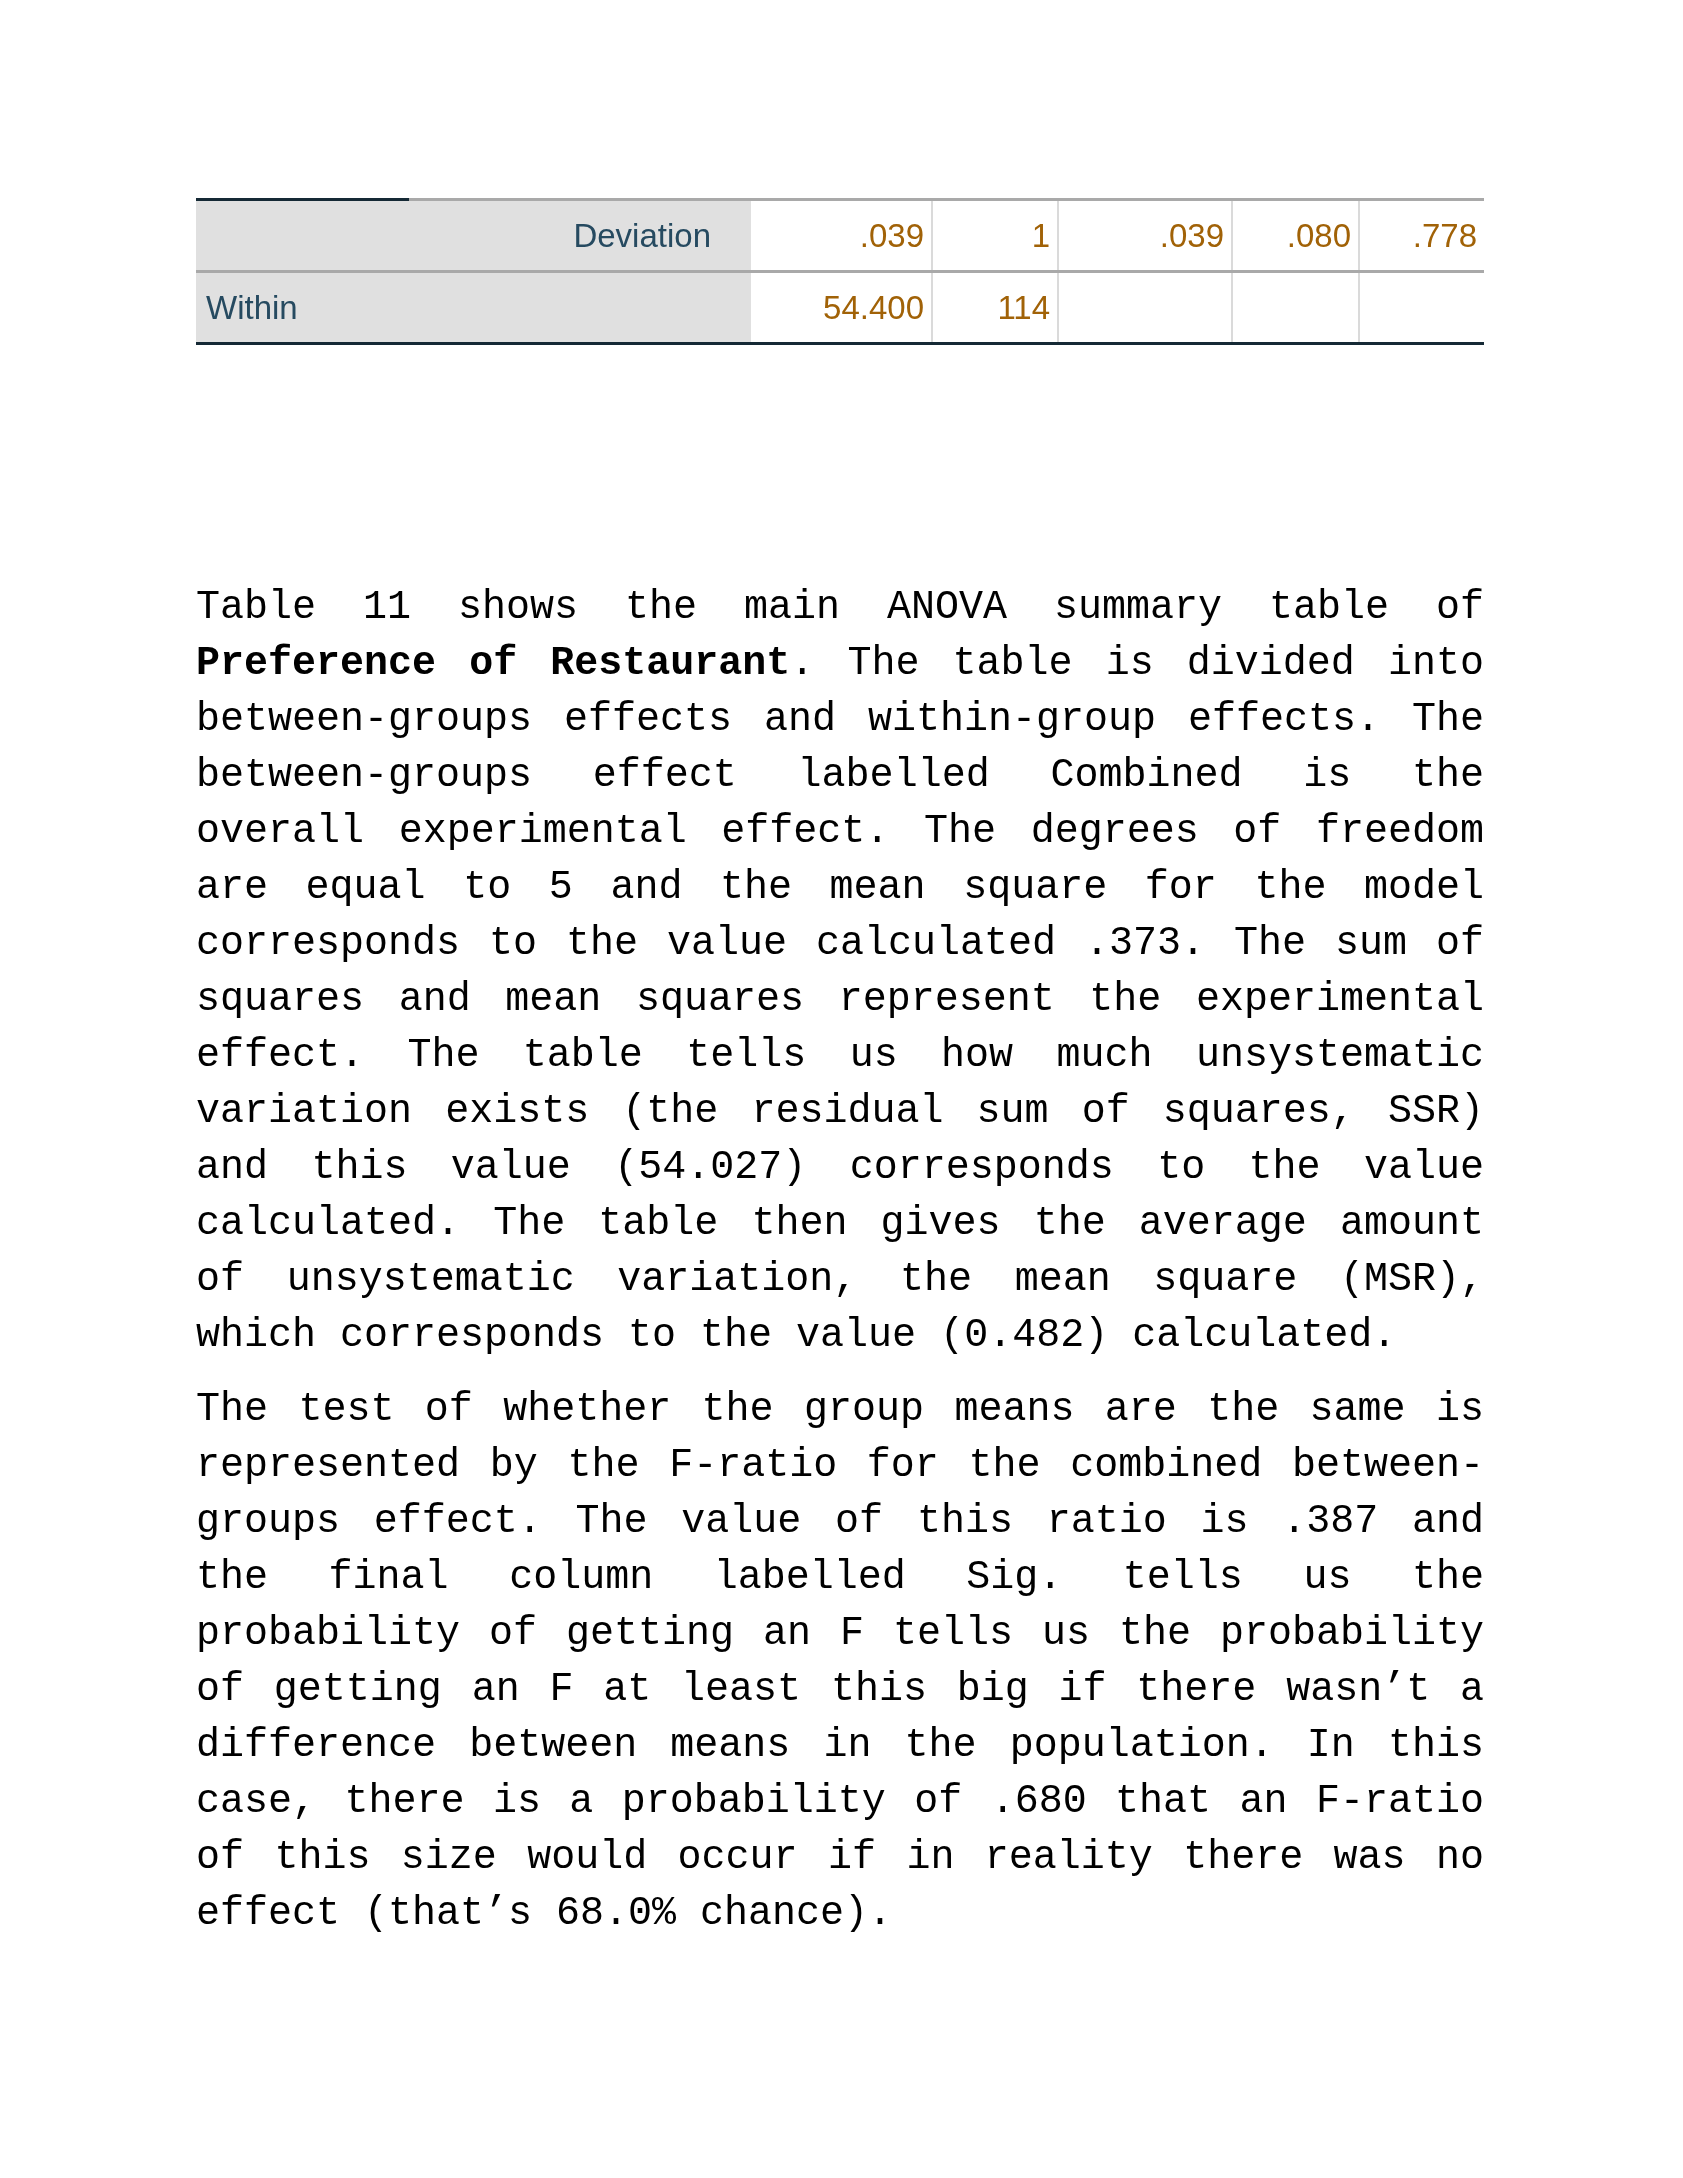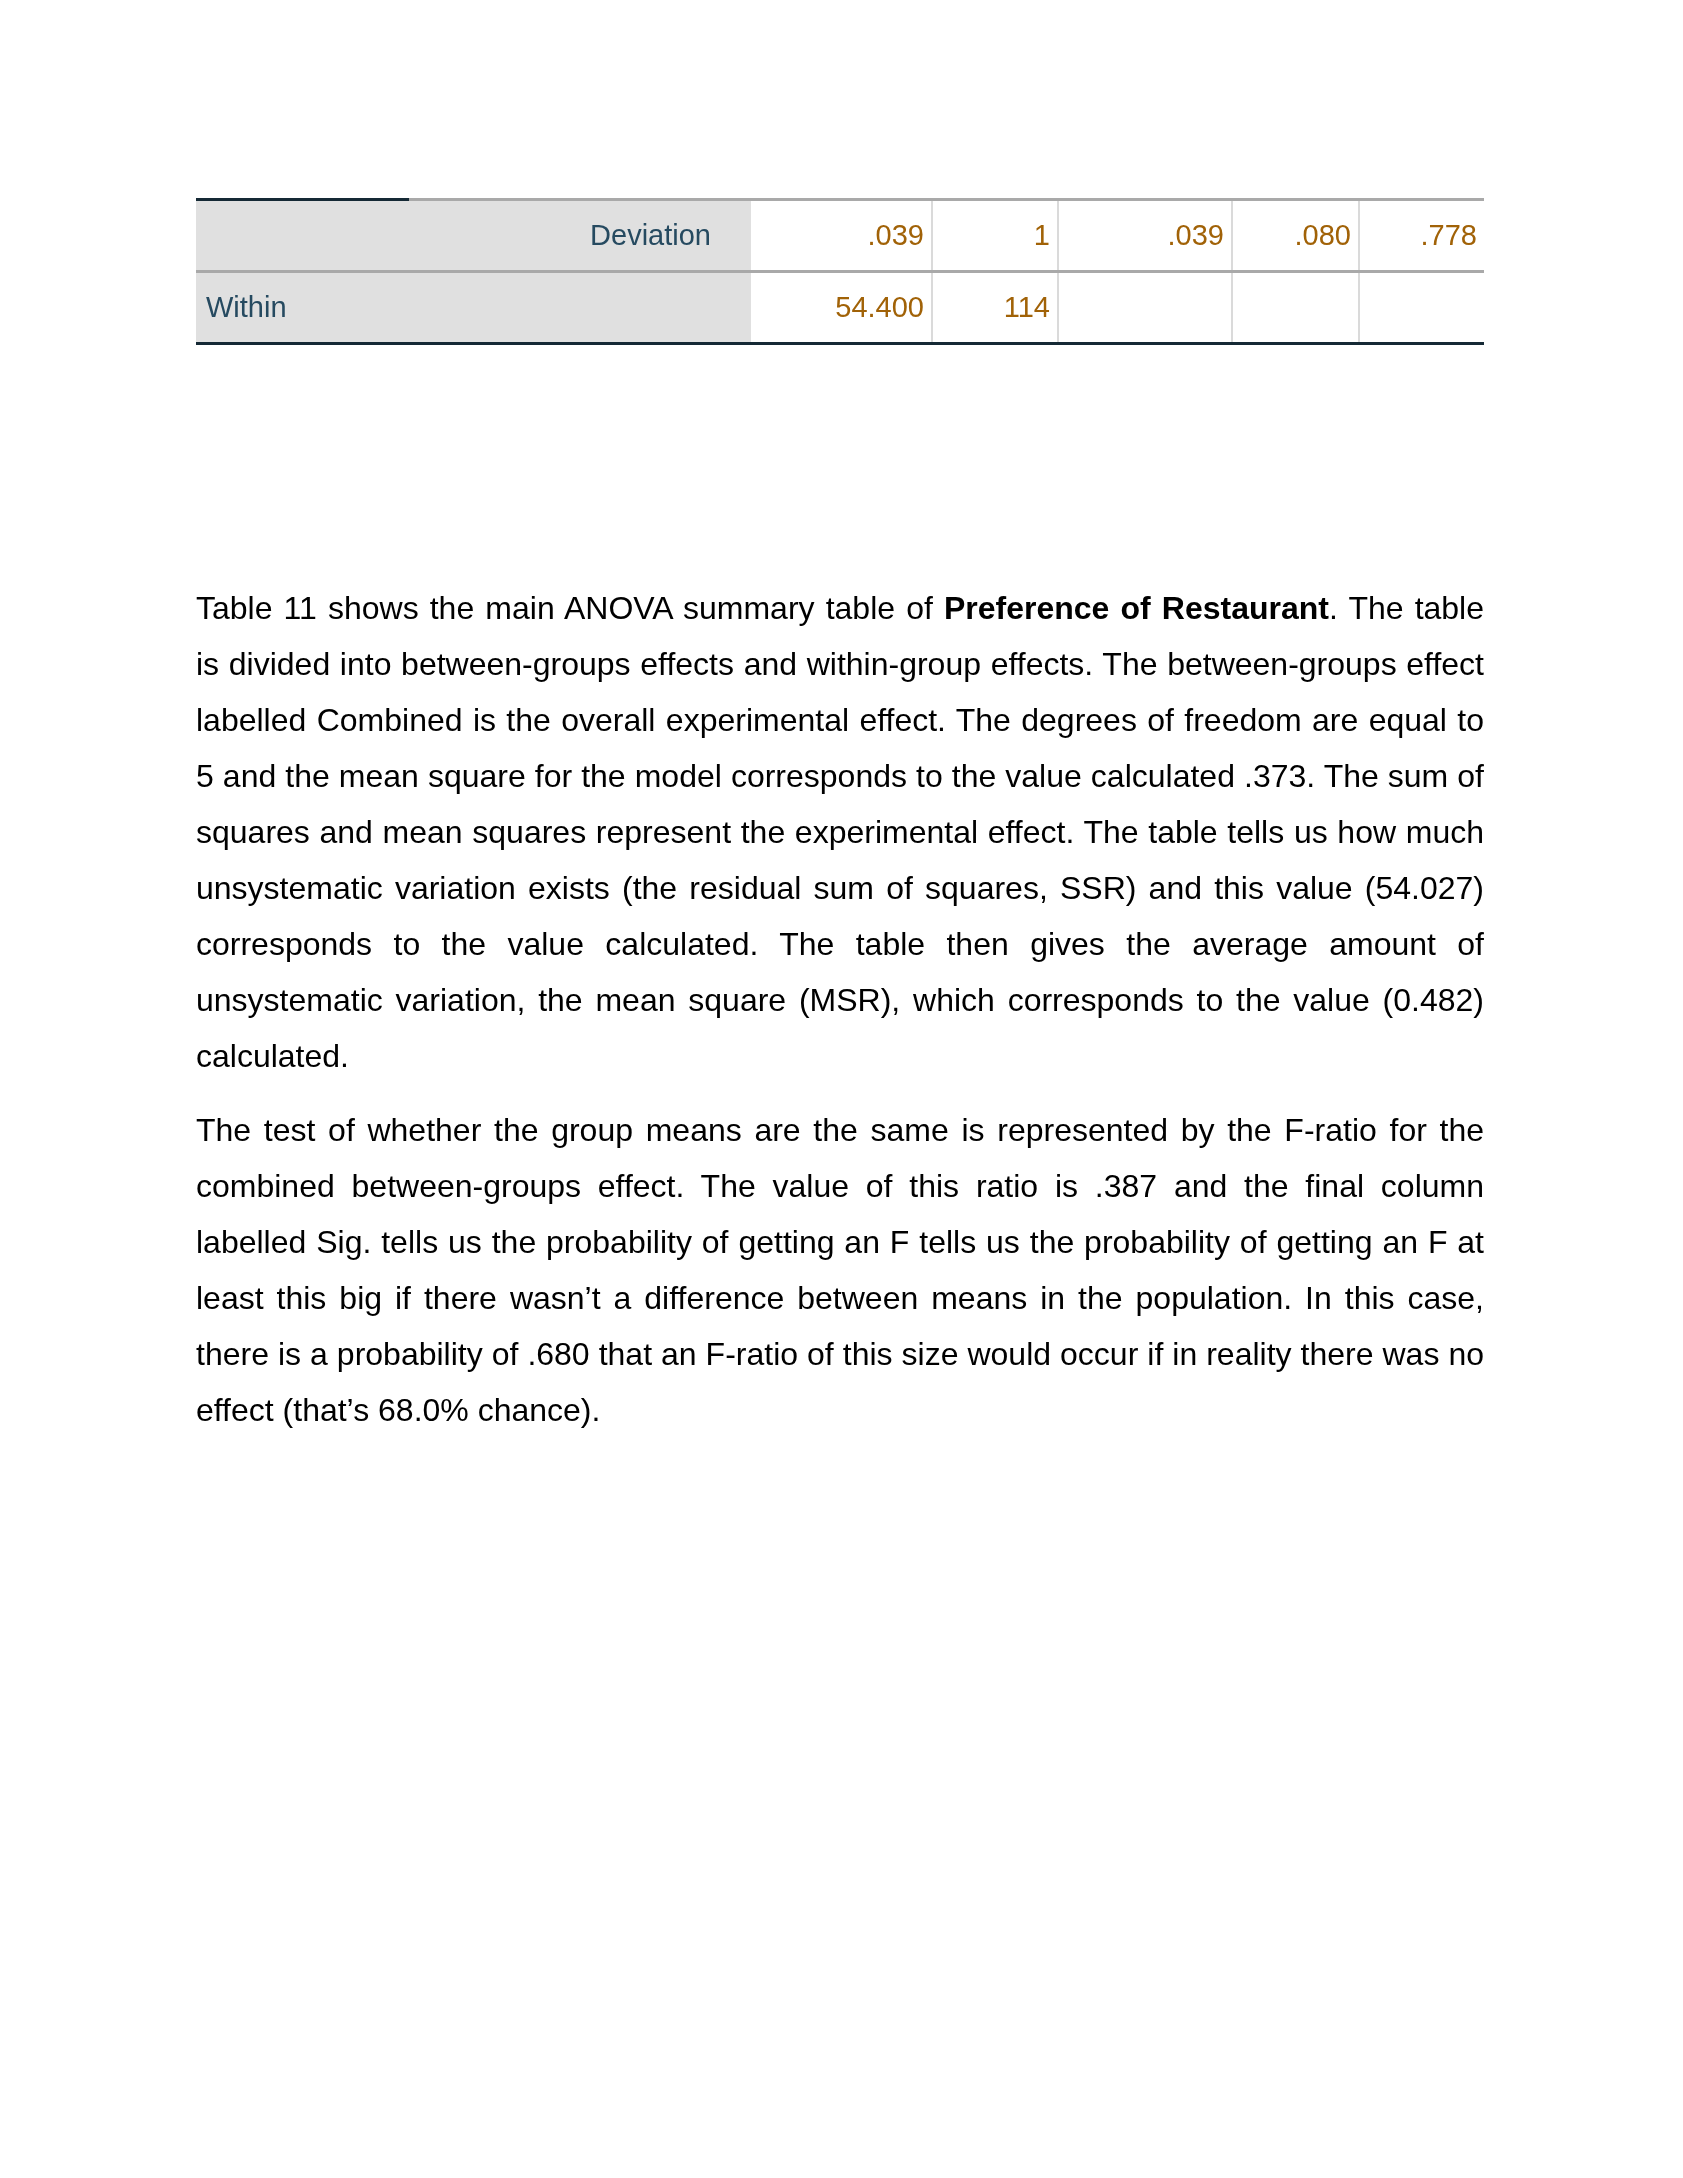--- a/index.html
+++ b/index.html
@@ -2,38 +2,38 @@
 <html><head>
 <meta charset="utf-8">
 <style>
   html, body { margin: 0; padding: 0; background: #ffffff; }
   body { width: 1683px; height: 2178px; position: relative; overflow: hidden; }
 
   
   .anova-table {
     position: absolute; left: 196px; top: 198px; width: 1287px;
     border-collapse: collapse; table-layout: fixed;
-    font-family: "Liberation Sans", sans-serif; font-size: 29px;
+    font-family: "Liberation Sans", sans-serif; font-size: 33px;
   }
   .anova-table td { height: 72px; padding: 0; vertical-align: middle; box-sizing: border-box; }
   .anova-table tr.row { border-top: 3px solid #a9a9a9; }
   .anova-table tr.row.first td.stub { border-top: 3px solid #152935; }
   .anova-table tr.row.last { border-bottom: 3px solid #152935; }
   .anova-table td.stub { background: #e0e0e0; color: #264a60; }
   .anova-table td.stub.label { padding-left: 10px; }
   .anova-table td.stub.sub { text-align: right; padding-right: 40px; }
   .anova-table td.num { text-align: right; padding-right: 7px; color: #a16207; border-left: 2px solid #dadada; }
   .anova-table td.num.firstnum { border-left: none; }
   .anova-table tr.first td.stub.label { border-top: 3px solid #152935; }
   .anova-table tr.first td.stub.sub { border-top: 3px solid #a9a9a9; }
 
   
   .body-text {
     position: absolute; left: 196px; top: 580px; width: 1288px;
-    font-family: Liberation Sans, sans-serif; font-size: 32px; line-height: 56px;
+    font-family: Liberation Mono, monospace; font-size: 40px; line-height: 56px;
     color: #000; text-align: justify;
   }
   .body-text p { margin: 0 0 18px 0; }
   .body-text b { font-weight: bold; }
 </style>
 </head>
 <body>
 
 <table class="anova-table">
   <colgroup>

